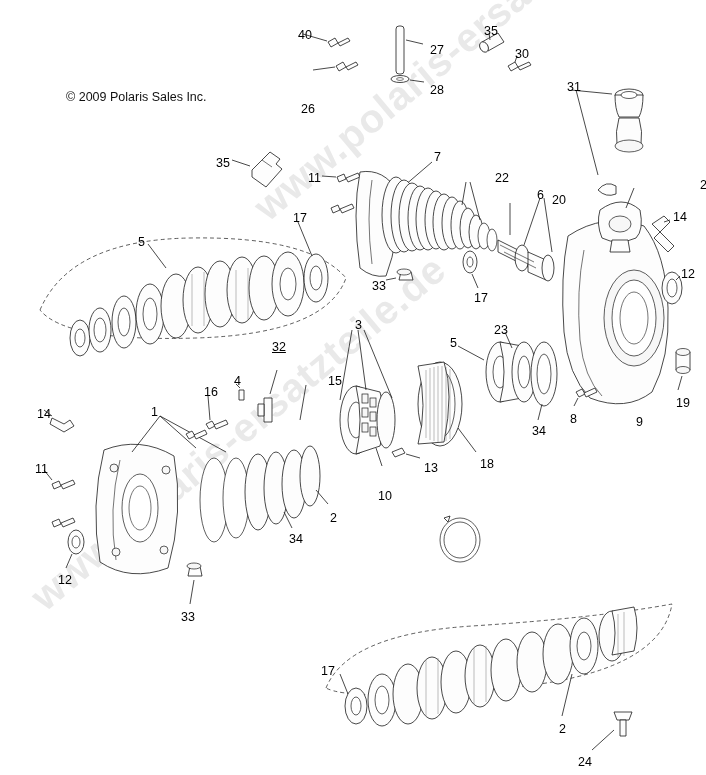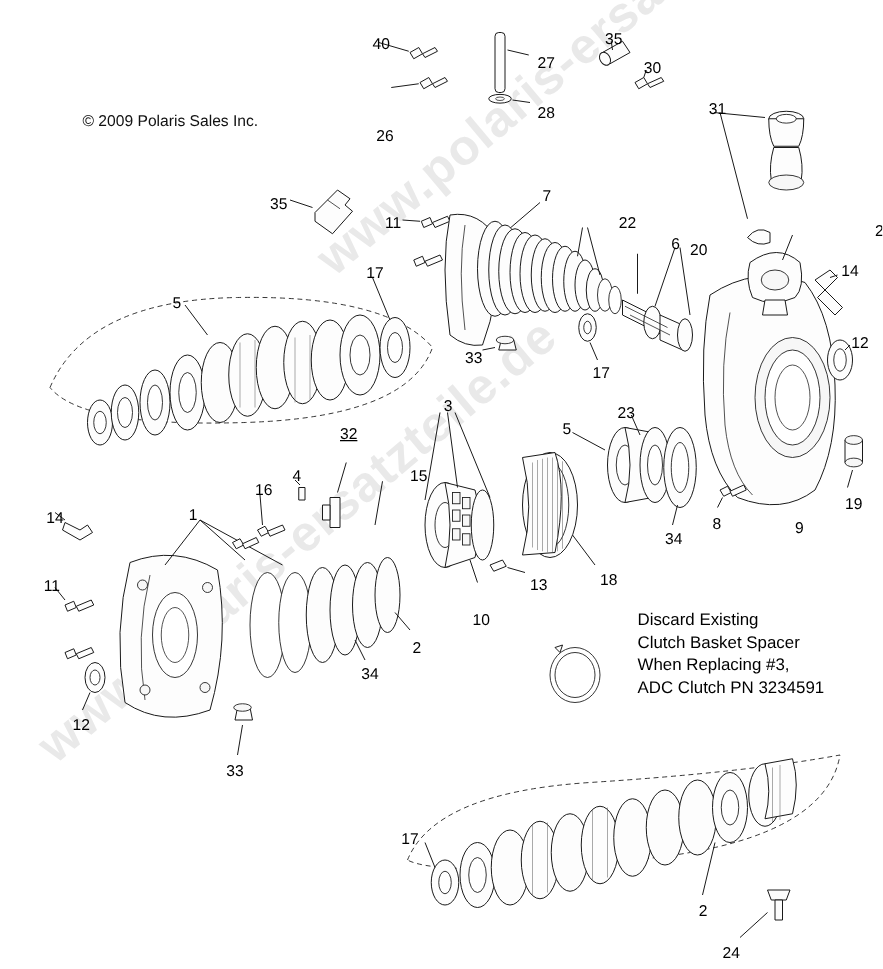--- a/index.html
+++ b/index.html
@@ -415,24 +415,20 @@
     <g>
       <ellipse class="sh-w" cx="460" cy="540" rx="20" ry="22"></ellipse>
       <ellipse class="sh-w" cx="460" cy="540" rx="16" ry="18"></ellipse>
       <path class="sh" d="M448 522 l-4 -4 6 -2 z"></path>
     </g>
 
   </svg>
 
   <div class="copyright">© 2009 Polaris Sales Inc.</div>
 
-  <div class="note">Discard Existing
-Clutch Basket Spacer
-When Replacing #3,
-ADC Clutch PN 3234591</div>
 
   <div id="callouts">
       <div class="num" style="left: 298px; top: 29px;">40</div>
       <div class="num" style="left: 430px; top: 44px;">27</div>
       <div class="num" style="left: 484px; top: 25px;">35</div>
       <div class="num" style="left: 515px; top: 48px;">30</div>
       <div class="num" style="left: 301px; top: 71px; margin-top: 32px;">26</div>
       <div class="num" style="left: 430px; top: 84px;">28</div>
       <div class="num" style="left: 567px; top: 81px;">31</div>
       <div class="num" style="left: 216px; top: 157px;">35</div>

